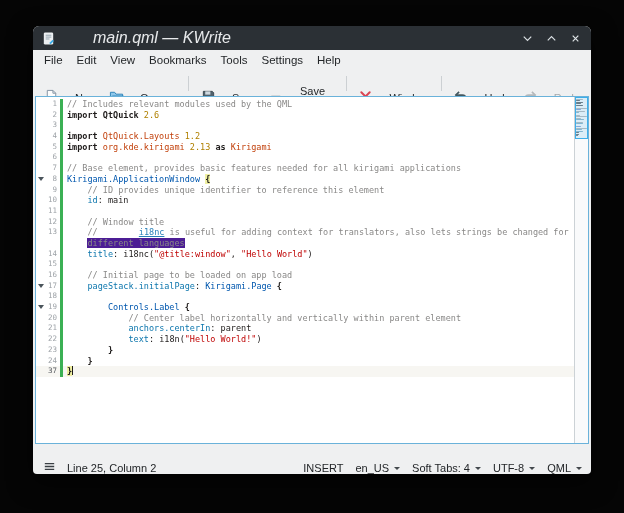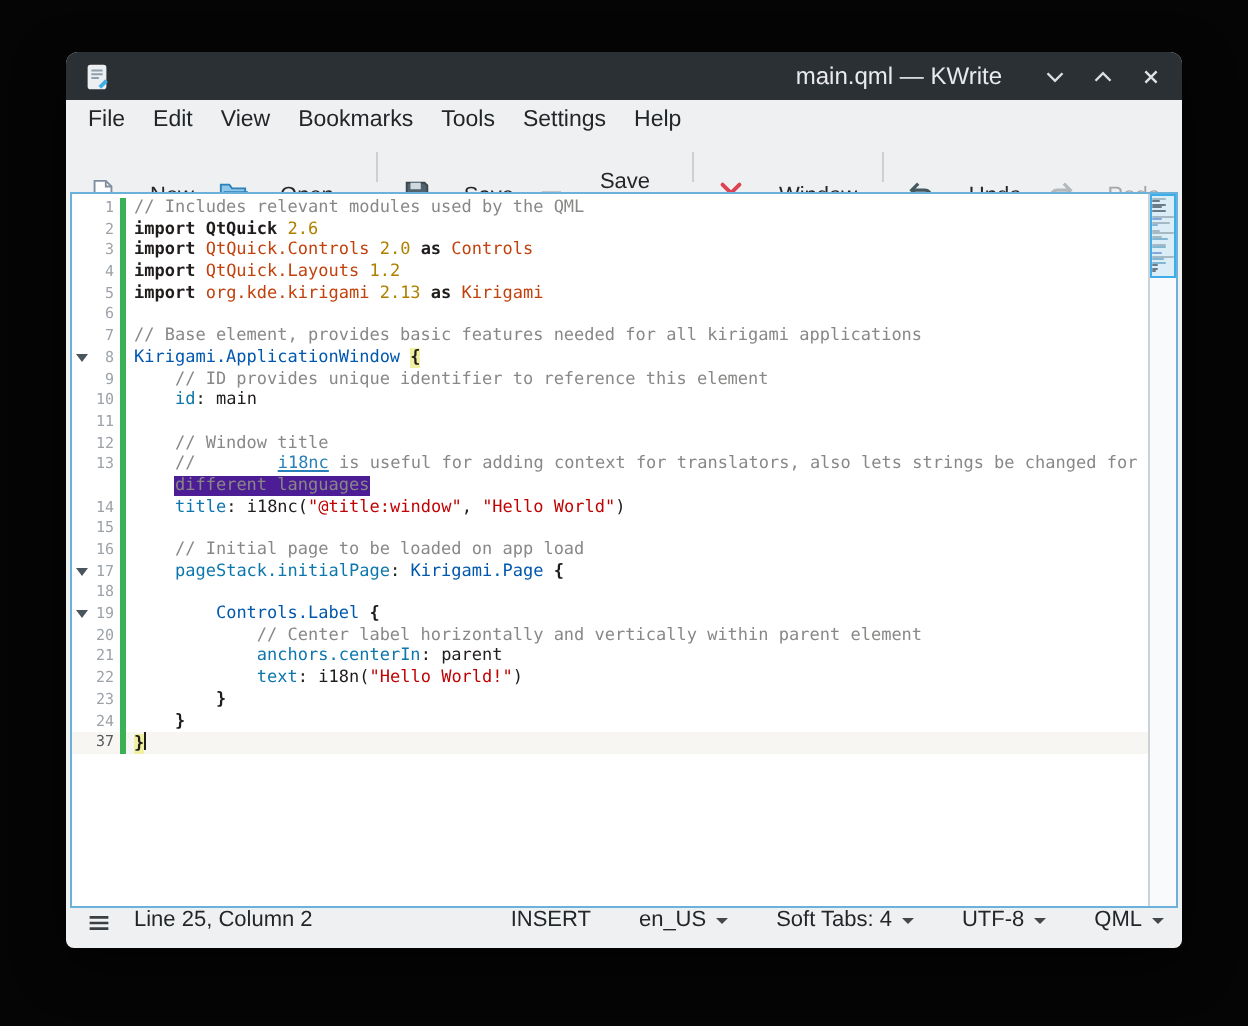--- a/index.html
+++ b/index.html
@@ -17,23 +17,23 @@
     box-shadow:0 8px 24px rgba(0,0,0,0.65);
   }
   
   .titlebar {
     height:24px; background:#2b3035; position:relative;
     display:flex; align-items:center; padding:0 8px; flex:0 0 auto;
   }
   .app-icon { width:15px; height:15px; display:inline-flex; }
   .app-icon svg { width:15px; height:15px; }
   .wtitle {
-    position:absolute; left:60px; right:90px; text-align:right;
-    color:#e8eaec; font-size:12px; line-height:24px;
-    white-space:nowrap; overflow:hidden;
+    position:absolute; left:60px; right:90px; text-align:left;
+    color:#e8eaec; font-size:16px; line-height:24px;
+    white-space:nowrap; overflow:hidden;font-style:italic;
   }
   .win-controls { margin-left:auto; display:flex; gap:9px; align-items:center; }
   .win-btn { width:15px; height:15px; display:inline-flex; }
   .win-btn svg { width:15px; height:15px; }
   
   .menubar {
     height:20px; display:flex; align-items:center; padding:0 4px;
     font-size:11.5px; color:#232629; flex:0 0 auto;
   }
   .menu-item { padding:2px 7px; border-radius:2px; }
@@ -82,26 +82,26 @@
     width:14px; flex:0 0 auto; border-left:1px solid #ccd2d6; background:#f9fafb; position:relative;
   }
   .minimap { position:absolute; top:2px; left:1px; right:1px; }
   .mini { height:1px; margin-bottom:0.45px; border-radius:0.5px; }
   .viewport {
     position:absolute; top:0; left:0; right:0; height:42px;
     background:rgba(61,174,233,0.16); border:1px solid #3daee9;
   }
   
   .statusbar {
-    height:20px; display:flex; align-items:flex-start; padding:0 9px;
+    height:30px; display:flex; align-items:flex-end; padding:0 9px;
     font-size:11px; color:#232629; flex:0 0 auto; gap:10px;
   }
   .sb-menu { width:15px; height:15px; display:inline-flex; }
   .sb-menu svg { width:15px; height:15px; }
-  .sb-right { margin-left:auto; display:flex; align-items:center; gap:24px; }
+  .sb-right { margin-left:auto; display:flex; align-items:center; gap:12px; }
   .seg { display:flex; align-items:center; gap:5px; }
   .sb-caret { width:0; height:0; border-left:3px solid transparent; border-right:3px solid transparent; border-top:3.5px solid #43484d; display:inline-block; }
 </style>
 </head>
 <body>
 
 <div class="window">
 
   <div class="titlebar">
     <span class="app-icon">
@@ -224,21 +224,20 @@
         <div class="crow">
           <span class="fold"></span>
           <span class="lnum">2</span>
           <span class="modbar"></span>
           <span class="ctext"><span class="c-kw">import QtQuick </span><span class="c-num">2.6</span></span>
         </div>
         <div class="crow">
           <span class="fold"></span>
           <span class="lnum">3</span>
           <span class="modbar"></span>
-          <span class="ctext"><span class="c-kw">import </span><span class="c-mod">QtQuick.Controls </span><span class="c-num">2.0 </span><span class="c-kw">as </span><span class="c-mod">Controls</span></span>
         </div>
         <div class="crow">
           <span class="fold"></span>
           <span class="lnum">4</span>
           <span class="modbar"></span>
           <span class="ctext"><span class="c-kw">import </span><span class="c-mod">QtQuick.Layouts </span><span class="c-num">1.2</span></span>
         </div>
         <div class="crow">
           <span class="fold"></span>
           <span class="lnum">5</span>

